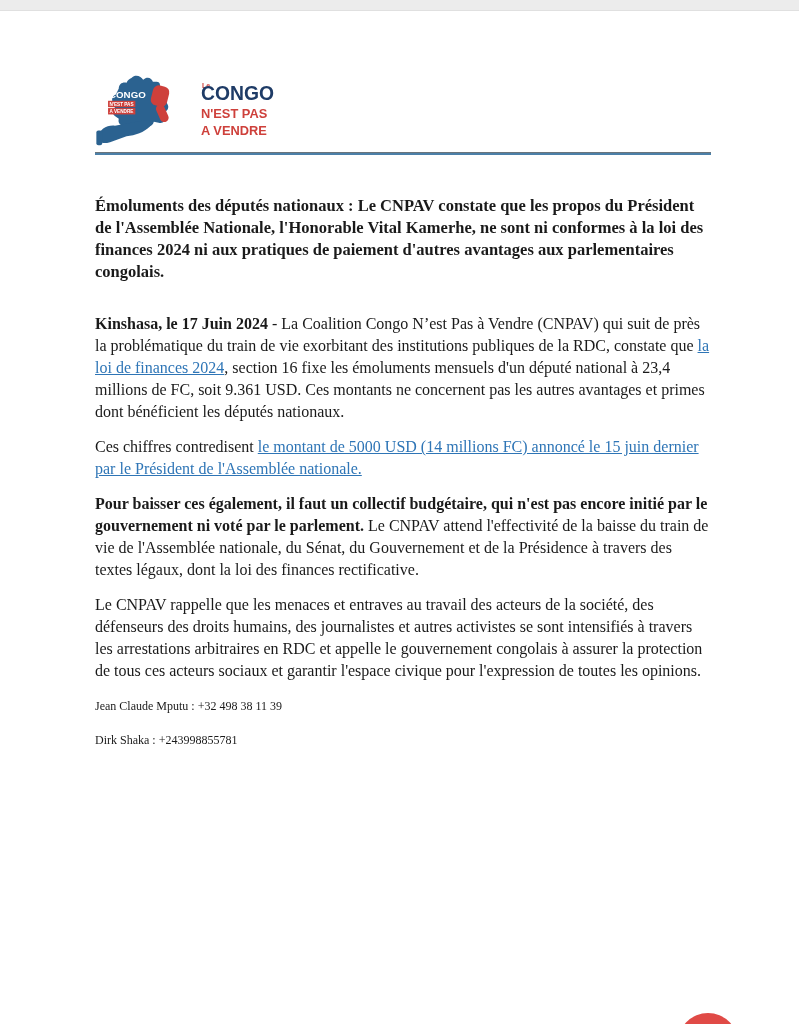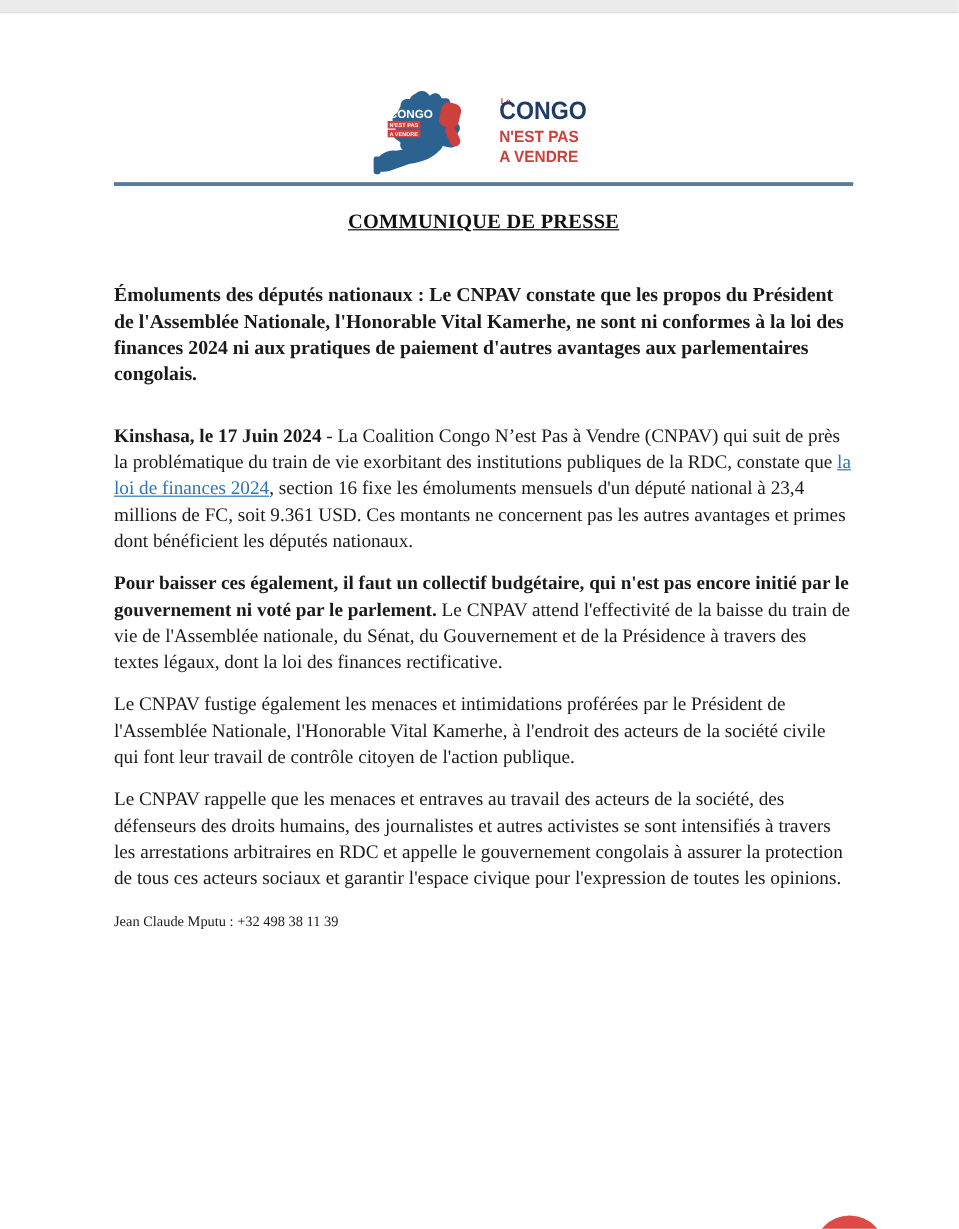--- a/index.html
+++ b/index.html
@@ -11,21 +11,21 @@
   body{
     width:799px;height:1024px;position:relative;overflow:hidden;
     background:#ffffff;font-family:"Liberation Serif",serif;color:#1a1a1a;
   }
   .top-strip{
     position:absolute;top:0;left:0;width:799px;height:11px;
     background:#ececec;border-bottom:1px solid #e0e0e0;
   }
   .page{position:absolute;left:95px;top:0;width:616px;}
   
-  .header{display:flex;justify-content:center;align-items:flex-start;
+  .header{display:flex;justify-content:flex-start;align-items:flex-start;
     padding-top:74px;height:150px;}
   .logo-left{width:106px;height:76px;}
   .logo-right{margin-top:8px;font-family:"Liberation Sans",sans-serif;
     font-weight:700;line-height:1;position:relative;text-align:left;}
   .lr1{font-size:21px;color:var(--navy);transform:scaleX(.92);transform-origin:left;}
   .lr23{font-size:13.5px;color:var(--red);margin-top:3.5px;transform:scaleX(.95);transform-origin:left;}
   .le{position:absolute;left:1px;top:0;font-size:7px;color:var(--red);}
   .rule{height:3px;background:var(--rule);border-top:1.5px solid #6b757c;margin-top:2px;}
   
   .title{
@@ -80,36 +80,38 @@
     <div class="logo-right">
       <span class="le">Le</span>
       <div class="lr1">CONGO</div>
       <div class="lr23">N'EST PAS</div>
       <div class="lr23">A VENDRE</div>
     </div>
   </header>
 
   <div class="rule"></div>
 
-  <h1 class="title">COMMUNIQUE DE PRESSE</h1>
 
   <p class="para p1">Émoluments des députés nationaux : Le CNPAV constate que les propos du Président de l'Assemblée Nationale, l'Honorable Vital Kamerhe, ne sont ni conformes à la loi des finances 2024 ni aux pratiques de paiement d'autres avantages aux parlementaires congolais.</p>
 
   <p class="para">
     <strong>Kinshasa, le 17 Juin 2024</strong><span> - La Coalition Congo N’est Pas à Vendre (CNPAV) qui suit de près la problématique du train de vie exorbitant des institutions publiques de la RDC, constate que </span><a class="link">la loi de finances 2024</a><span>, section 16 fixe les émoluments mensuels d'un député national à 23,4 millions de FC, soit 9.361 USD. Ces montants ne concernent pas les autres avantages et primes dont bénéficient les députés nationaux.</span>
   </p>
 
+  <p class="para">
+    <span>Ces chiffres contredisent </span><a class="link">le montant de 5000 USD (14 millions FC) annoncé le 15 juin dernier par le Président de l'Assemblée nationale.</a>
+  </p>
 
   <p class="para">
     <strong>Pour baisser ces également, il faut un collectif budgétaire, qui n'est pas encore initié par le gouvernement ni voté par le parlement.</strong><span> Le CNPAV attend l'effectivité de la baisse du train de vie de l'Assemblée nationale, du Sénat, du Gouvernement et de la Présidence à travers des textes légaux, dont la loi des finances rectificative.</span>
   </p>
 
-  <p class="para">Le CNPAV fustige également les menaces et intimidations proférées par le Président de l'Assemblée Nationale, l'Honorable Vital Kamerhe, à l'endroit des acteurs de la société civile qui font leur travail de contrôle citoyen de l'action publique.</p>
 
   <p class="para">Le CNPAV rappelle que les menaces et entraves au travail des acteurs de la société, des défenseurs des droits humains, des journalistes et autres activistes se sont intensifiés à travers les arrestations arbitraires en RDC et appelle le gouvernement congolais à assurer la protection de tous ces acteurs sociaux et garantir l'espace civique pour l'expression de toutes les opinions.</p>
 
 
   <p class="contact">Jean Claude Mputu : +32 498 38 11 39</p>
+  <p class="contact">Dirk Shaka : +243998855781</p>
 
 
 </div>
 
 <div class="fab"></div>
 
 </body></html>

